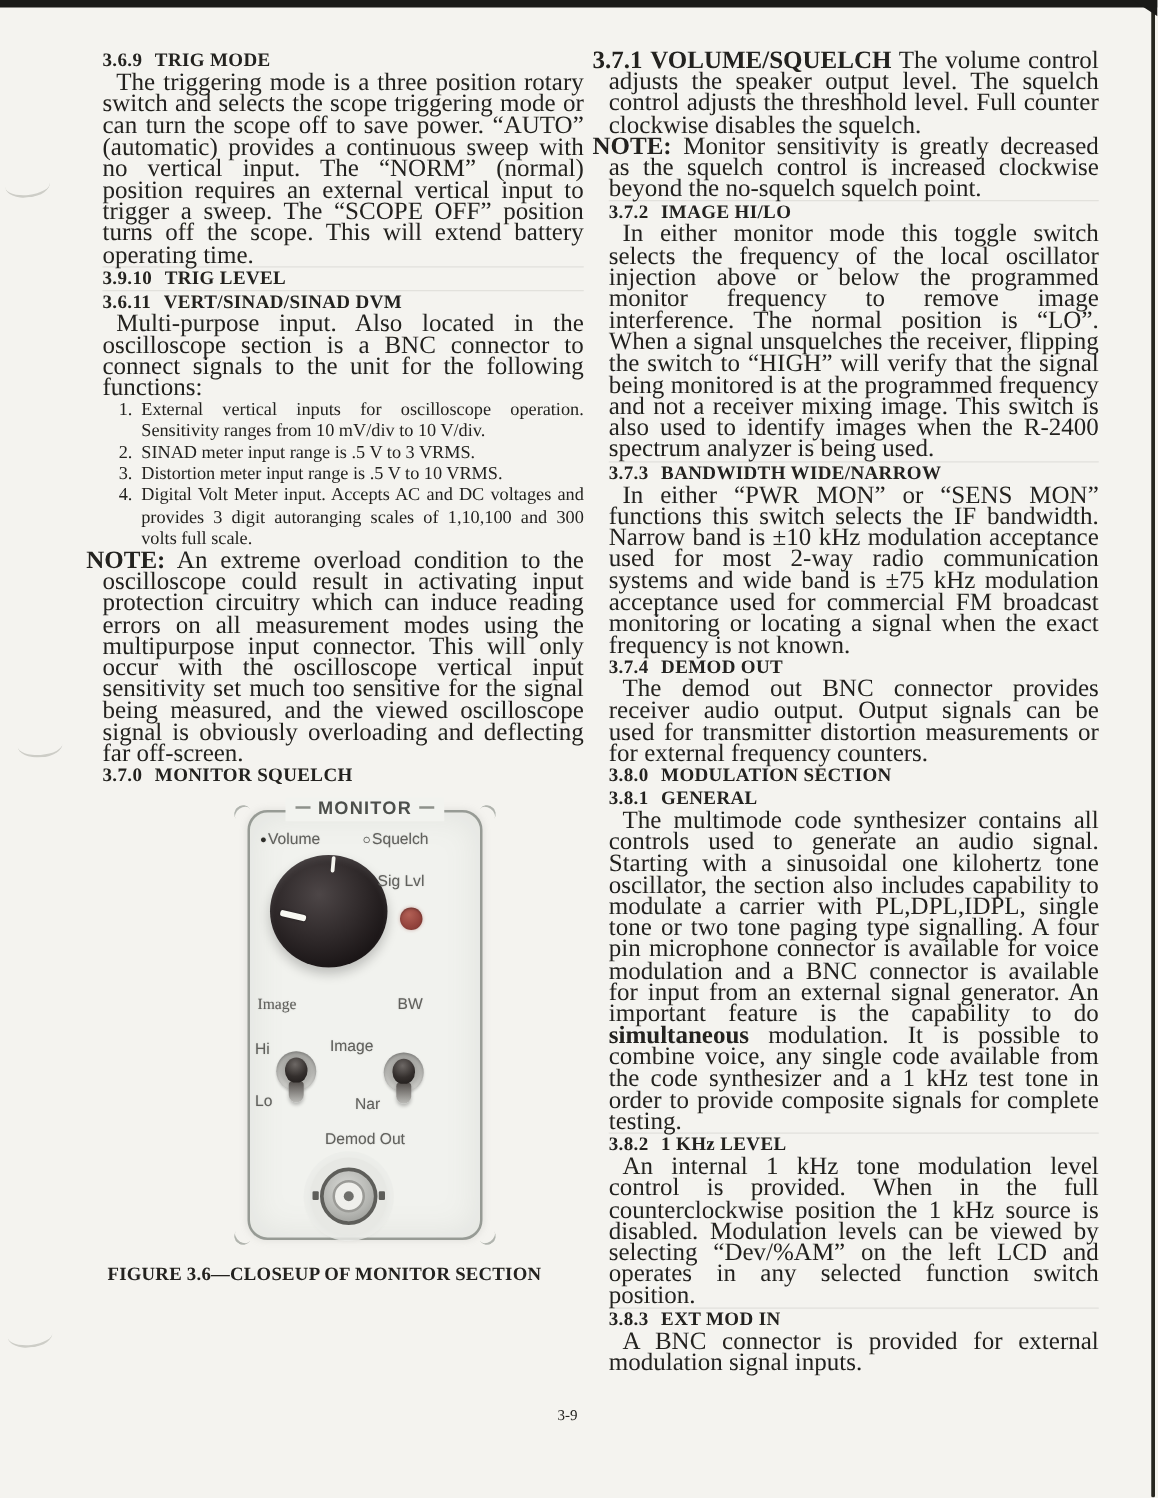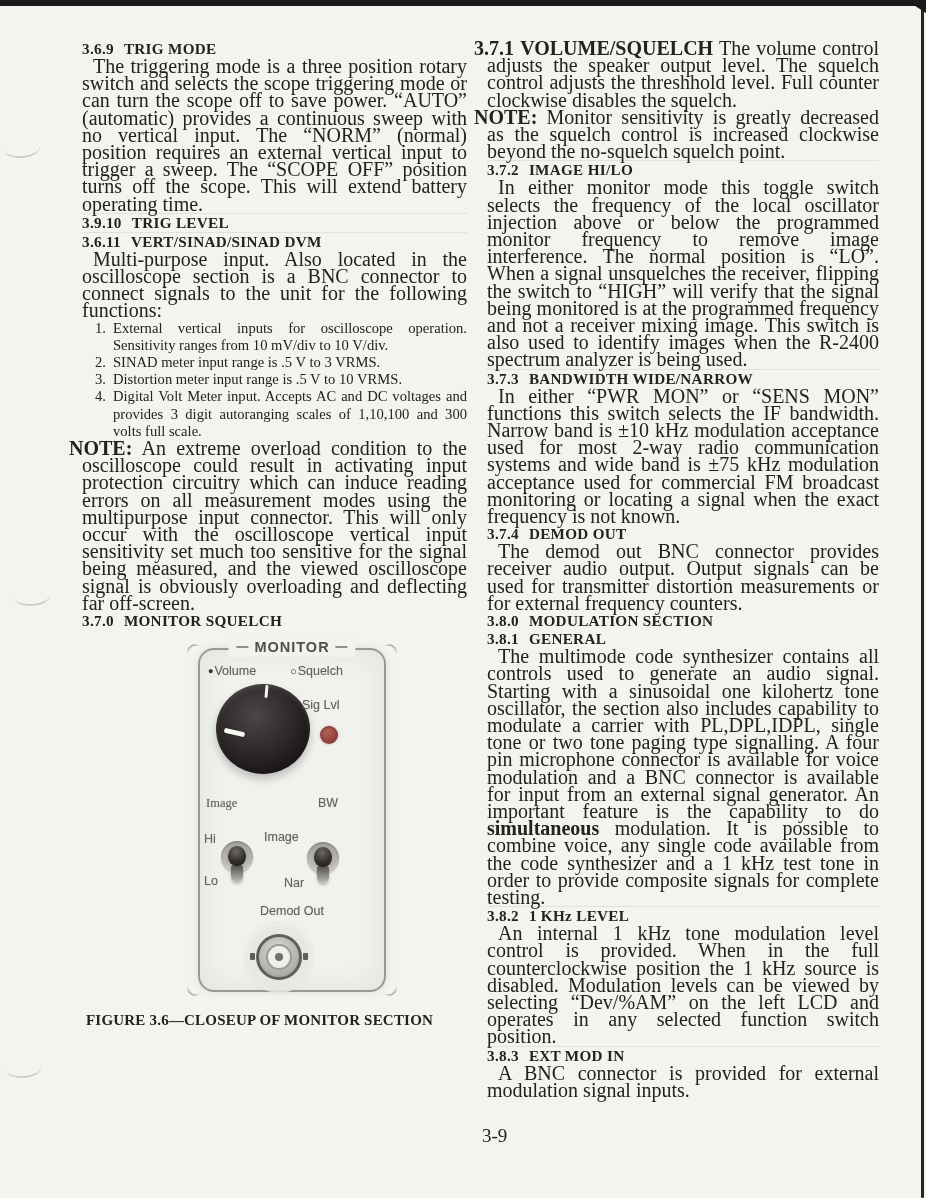--- a/index.html
+++ b/index.html
@@ -132,21 +132,21 @@
   .lab-image   { left:8px;   top:148px;font-family:Liberation Serif, serif; }
   .lab-bw      { left:120px; top:148px; }
   .lab-hi      { left:6px;   top:184px; }
   .lab-wide    { left:66px;  top:182px; }
   .lab-lo      { left:6px;   top:226px; }
   .lab-nar     { left:86px;  top:228px; }
   .lab-demod   { left:0; right:0; top:256px; text-align:center; }
 
   .caption { font-size:15px; font-weight:bold; margin:20px 0 0 4px; letter-spacing:.2px; white-space:nowrap; }
 
-  .pagenum { position:absolute; left:482px; top:1125px; font-size:19px;text-align:center; }
+  .pagenum { position:absolute; left:446px; top:1125px; font-size:12px;text-align:center; }
 </style>
 </head>
 <body>
 
 <div class="topbar"></div>
 <div class="right-edge"></div>
 <div class="corner-tr"></div>
 <div class="curl curl-1"></div>
 <div class="curl curl-2"></div>
 <div class="curl curl-3"></div>

